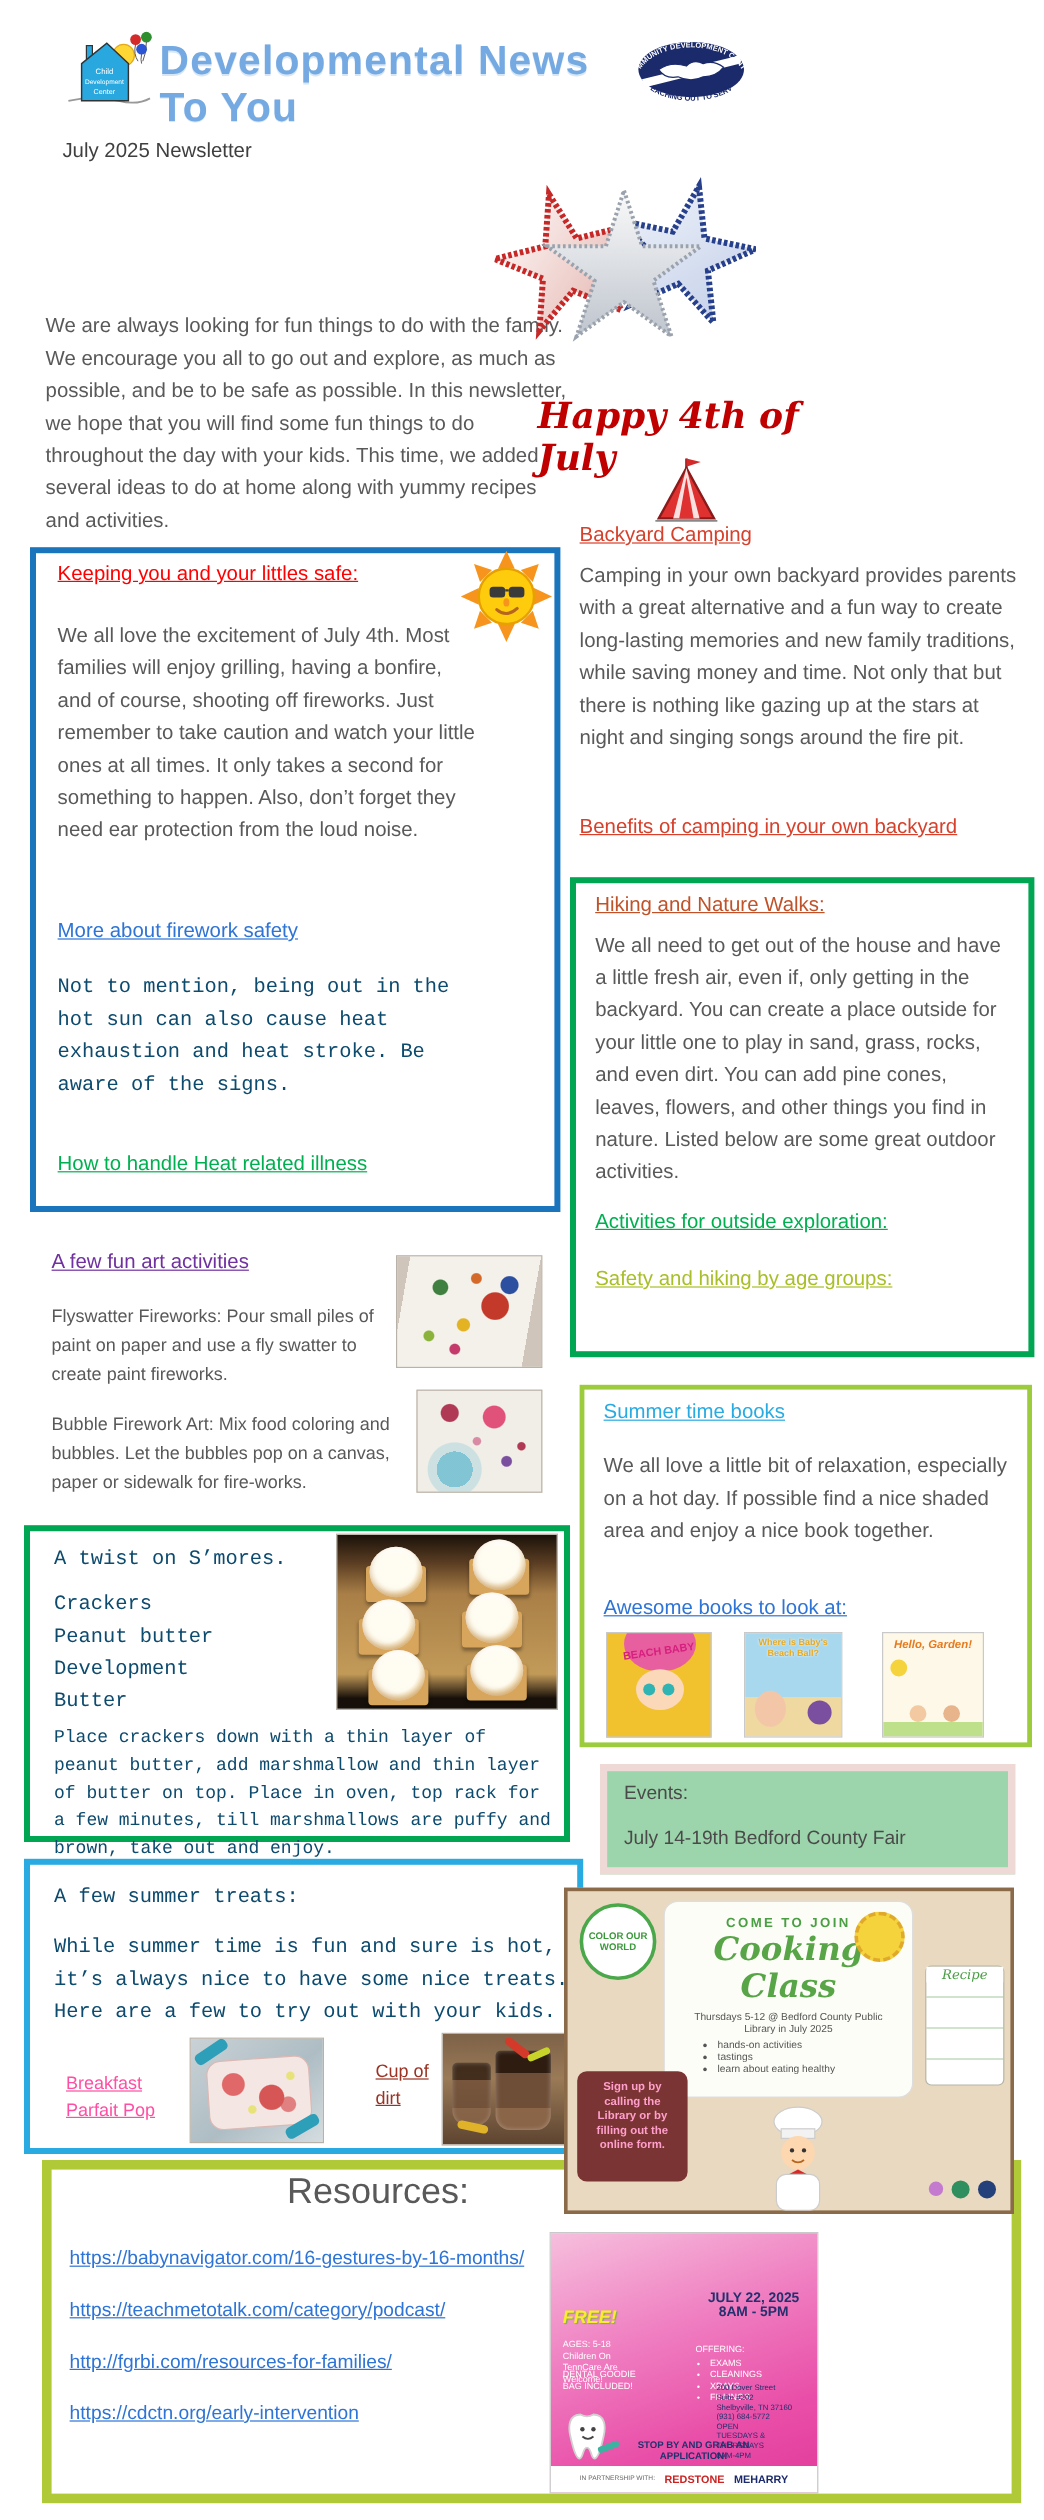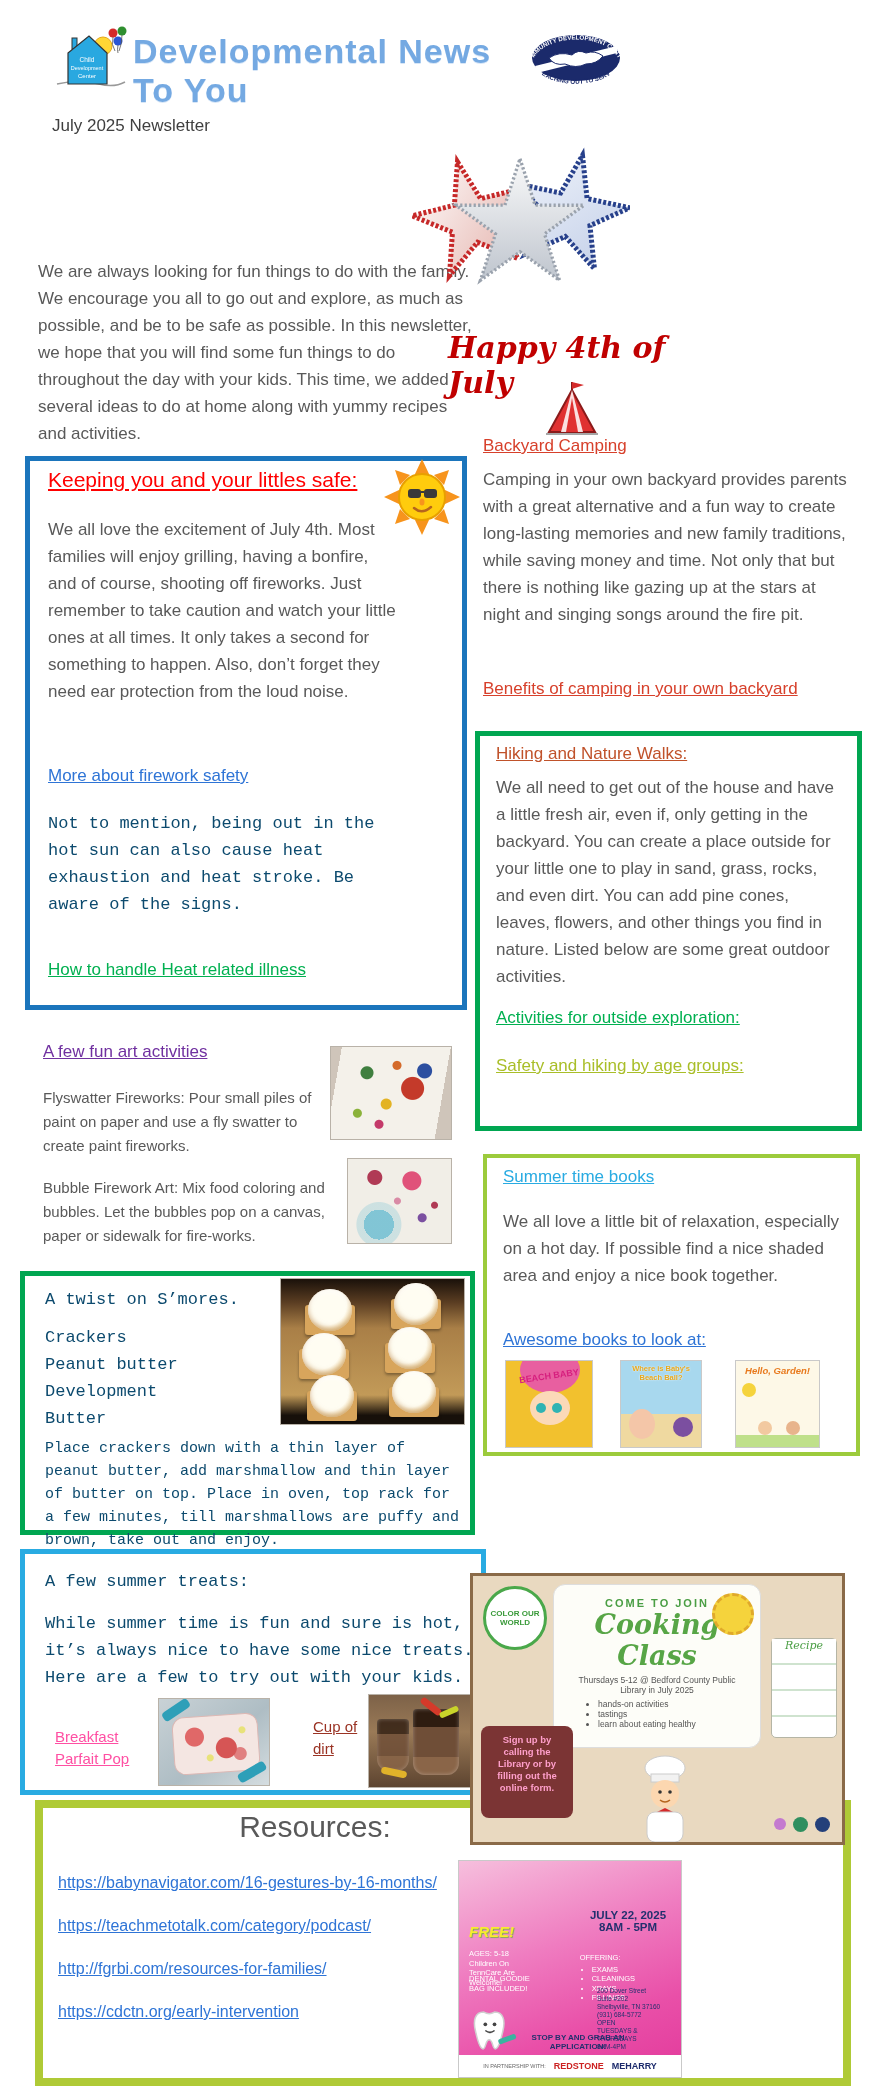--- a/index.html
+++ b/index.html
@@ -176,21 +176,21 @@
   <svg class="abs" style="left:546px;top:380px;" width="52" height="58" viewBox="0 0 52 58">
     <line x1="26" y1="2" x2="26" y2="12" stroke="#8B1A1A" stroke-width="2"></line>
     <path d="M26,2 L38,5 L26,9 Z" fill="#D42A2A"></path>
     <path d="M26,10 L3,52 L49,52 Z" fill="#E03131" stroke="#8B1A1A" stroke-width="2"></path>
     <path d="M26,10 L15,52 L37,52 Z" fill="#fff" opacity="0.85"></path>
     <path d="M26,18 L20,52 L32,52 Z" fill="#E03131"></path>
     <line x1="0" y1="54" x2="52" y2="54" stroke="#888" stroke-width="1.5"></line>
   </svg>
 
   <div class="abs box-blue" style="left:25px;top:456px;width:442px;height:554px;box-sizing:border-box;"></div>
-  <div class="abs u lk-red" style="left:48px;top:468px;font-size:21px;">Keeping you and your littles safe:</div>
+  <div class="abs u lk-red" style="left:48px;top:468px;font-size:17px;">Keeping you and your littles safe:</div>
   <svg class="abs" style="left:383px;top:458px;z-index:2;" width="78" height="78" viewBox="0 0 78 78">
     <g fill="#F7941D">
       <path d="M39,1 L46,16 L32,16 Z"></path>
         <path d="M39,77 L46,62 L32,62 Z"></path>
       <path d="M1,39 L16,32 L16,46 Z"></path>
         <path d="M77,39 L62,32 L62,46 Z"></path>
       <path d="M12,12 L27,17 L17,27 Z"></path>
         <path d="M66,12 L61,27 L51,17 Z"></path>
       <path d="M12,66 L17,51 L27,61 Z"></path>
         <path d="M66,66 L51,61 L61,51 Z"></path>
@@ -260,20 +260,24 @@
     </div>
     <div class="book" style="left:232px;width:85px;background:#FDF8E7;">
       <span style="position:absolute;left:6px;top:22px;width:14px;height:14px;border-radius:50%;background:#F5D33C;"></span>
       <span style="position:absolute;left:0;bottom:0;width:100%;height:12px;background:#BFE08A;"></span>
       <span style="position:absolute;left:22px;bottom:12px;width:14px;height:14px;border-radius:50%;background:#F2C9A0;"></span>
       <span style="position:absolute;left:50px;bottom:12px;width:14px;height:14px;border-radius:50%;background:#E8B48C;"></span>
       <span class="book-title" style="top:4px;font-size:9.5px;font-style:italic;color:#E87A1E;">Hello, Garden!</span>
     </div>
   </div>
 
+  <div class="abs events-box" style="left:500px;top:1470px;width:346px;height:92px;">
+    <div style="font-size:16px;color:#4a4a4a;">Events:</div>
+    <div style="font-size:16px;color:#4a4a4a;margin-top:20px;">July 14-19th Bedford County Fair</div>
+  </div>
 
   <div class="abs box-cyan" style="left:20px;top:1549px;width:466px;height:246px;box-sizing:border-box;"></div>
   <div class="abs body-text dark-text" style="left:45px;top:1568px;font-size:17px;">A few summer treats:</div>
   <div class="abs body-text dark-text" style="left:45px;top:1610px;width:432px;">While summer time is fun and sure is hot, it’s always nice to have some nice treats. Here are a few to try out with your kids.</div>
   <div class="abs u lk-pink" style="left:55px;top:1726px;width:95px;font-size:15px;line-height:22px;">Breakfast Parfait Pop</div>
   <div class="abs photo img-pop" style="left:158px;top:1698px;width:112px;height:88px;">
     <span class="pop-stick1"></span>
       <span class="pop-body"></span>
       <span class="pop-stick2"></span>
   </div>

